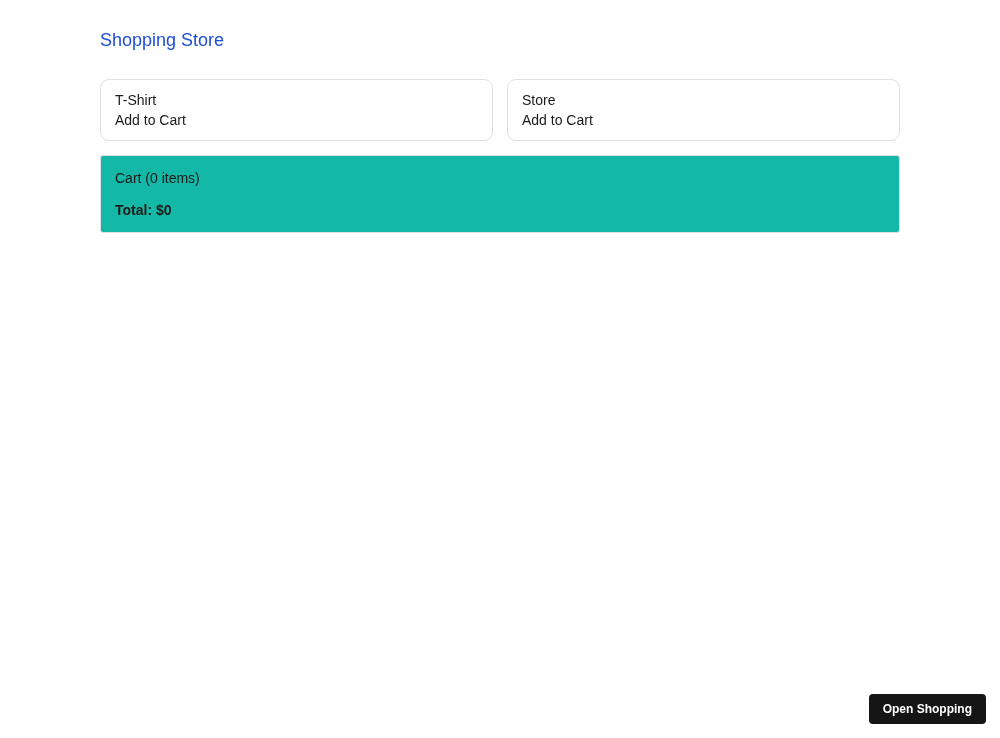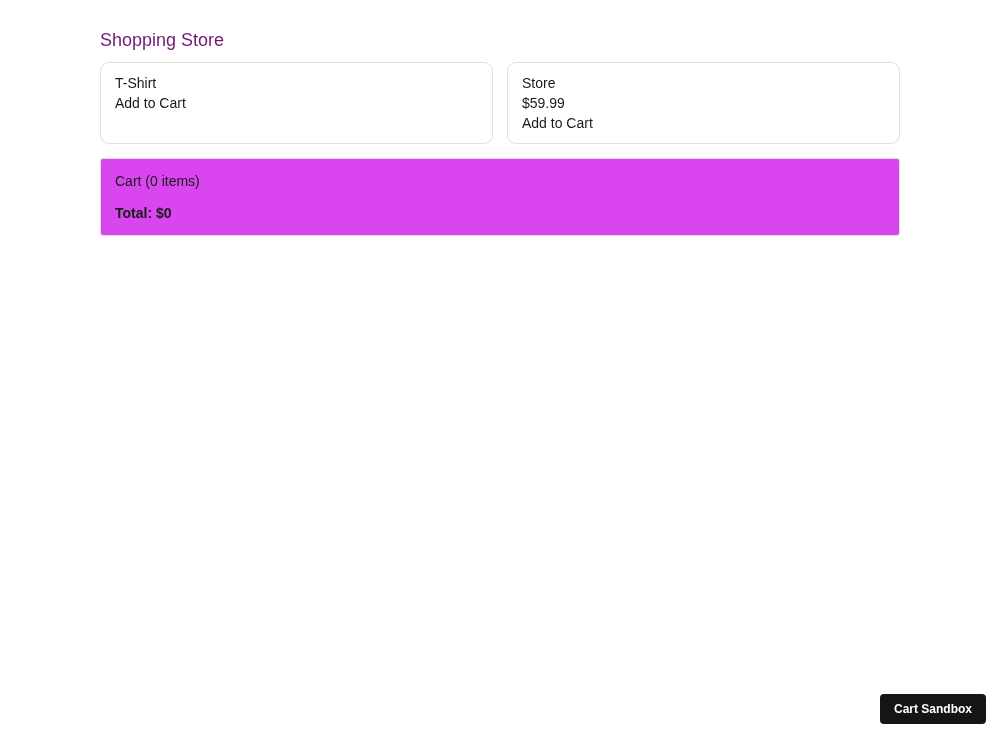--- a/index.html
+++ b/index.html
@@ -14,22 +14,22 @@
       background: #ffffff;
     }
     .container {
       max-width: 800px;
       margin: 0 auto;
       padding: 30px 0 0 0;
     }
     h1.page-title {
       font-size: 18px;
       font-weight: 400;
-      margin-bottom: 11px;
-      color: #701a75;
+      margin-bottom: 28px;
+      color: #1d4ed8;
     }
     .products {
       display: grid;
       grid-template-columns: 1fr 1fr;
       gap: 14px;
       margin-bottom: 14px;
     }
     .product-card {
       border: 1px solid #e0e0e0;
       border-radius: 9px;
@@ -52,21 +52,21 @@
       border: none;
       padding: 0;
       font-family: inherit;
       color: #1a1a1a;
       text-align: right;
     }
     .cart {
       border: 1px solid #e0e0e0;
       border-radius: 3px;
       padding: 14px;
-      background: #d946ef;
+      background: #14b8a6;
     }
     .cart-header {
       font-size: 14px;
       font-weight: 400;
       margin-bottom: 16px;
     }
     .cart-total {
       font-size: 14px;
       font-weight: 700;
     }
@@ -91,24 +91,23 @@
 <div class="container">
   <h1 class="page-title">Shopping Store</h1>
 
   <div class="products">
     <div class="product-card">
       <div class="product-name">T-Shirt</div>
       <button class="add-to-cart">Add to Cart</button>
     </div>
     <div class="product-card">
       <div class="product-name">Store</div>
-      <div class="product-price">$59.99</div>
       <button class="add-to-cart">Add to Cart</button>
     </div>
   </div>
 
   <div class="cart">
     <div class="cart-header">Cart (0 items)</div>
     <div class="cart-total">Total: $0</div>
   </div>
 </div>
 
-<button class="open-sandbox">Cart Sandbox</button>
+<button class="open-sandbox">Open Shopping</button>
 
 </body></html>

